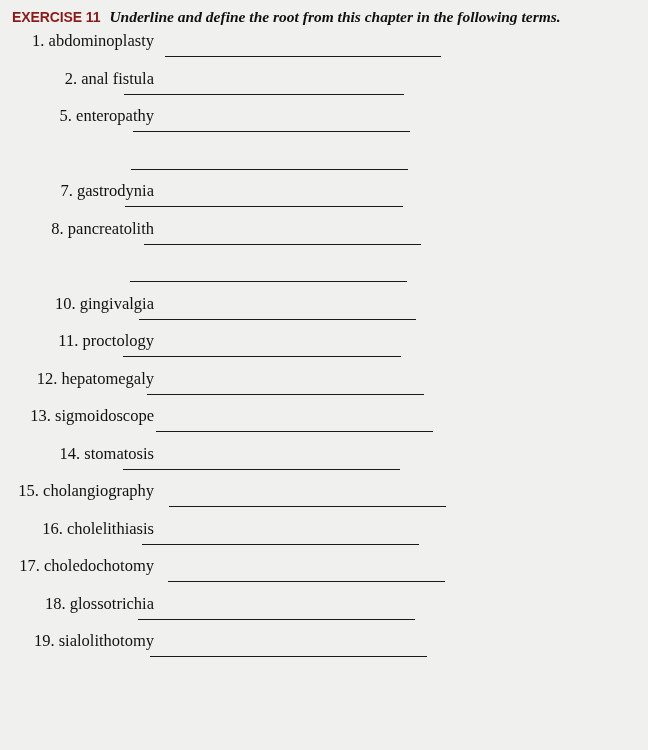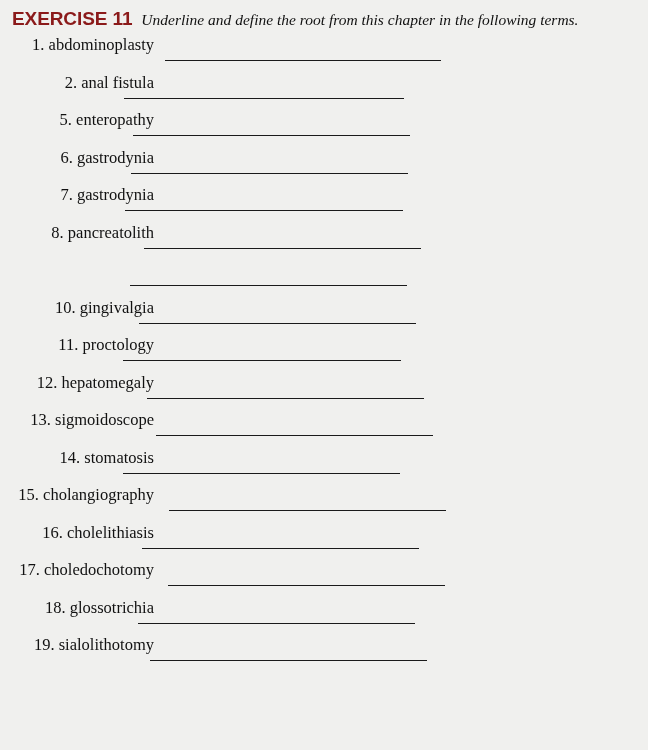--- a/index.html
+++ b/index.html
@@ -24,29 +24,30 @@
   .exercise-header {
     display: flex;
     align-items: baseline;
     gap: 9px;
     padding: 2px 0 4px 6px;
     white-space: nowrap;
   }
   .exercise-label {
     font-family: "Liberation Sans", sans-serif;
     font-weight: bold;
-    font-size: 19px;
+    font-size: 14px;
     letter-spacing: -0.1px;
     color: #8b1a1a;
   }
   .exercise-instruction {
     font-family: "Liberation Serif", serif;
     font-style: italic;
     font-size: 15.5px;
     color: #111;
+    font-weight: bold;
   }
   .items {
     margin-top: 2px;
   }
   .item {
     position: relative;
     height: 37.5px;
   }
   .item-text {
     position: absolute;
@@ -88,21 +89,20 @@
       </div>
       <div class="item">
         <div class="item-text"><span class="num">2.</span> <span class="term">anal fistula</span></div>
         <div class="answer-rule" style="left: 118px; width: 280px;"></div>
       </div>
       <div class="item">
         <div class="item-text"><span class="num">5.</span> <span class="term">enteropathy</span></div>
         <div class="answer-rule" style="left: 127px; width: 277px;"></div>
       </div>
       <div class="item">
-        <div class="item-text"><span class="num">6.</span> <span class="term">gastrodynia</span></div>
         <div class="answer-rule" style="left: 125px; width: 277px;"></div>
       </div>
       <div class="item">
         <div class="item-text"><span class="num">7.</span> <span class="term">gastrodynia</span></div>
         <div class="answer-rule" style="left: 119px; width: 278px;"></div>
       </div>
       <div class="item">
         <div class="item-text"><span class="num">8.</span> <span class="term">pancreatolith</span></div>
         <div class="answer-rule" style="left: 138px; width: 277px;"></div>
       </div>

